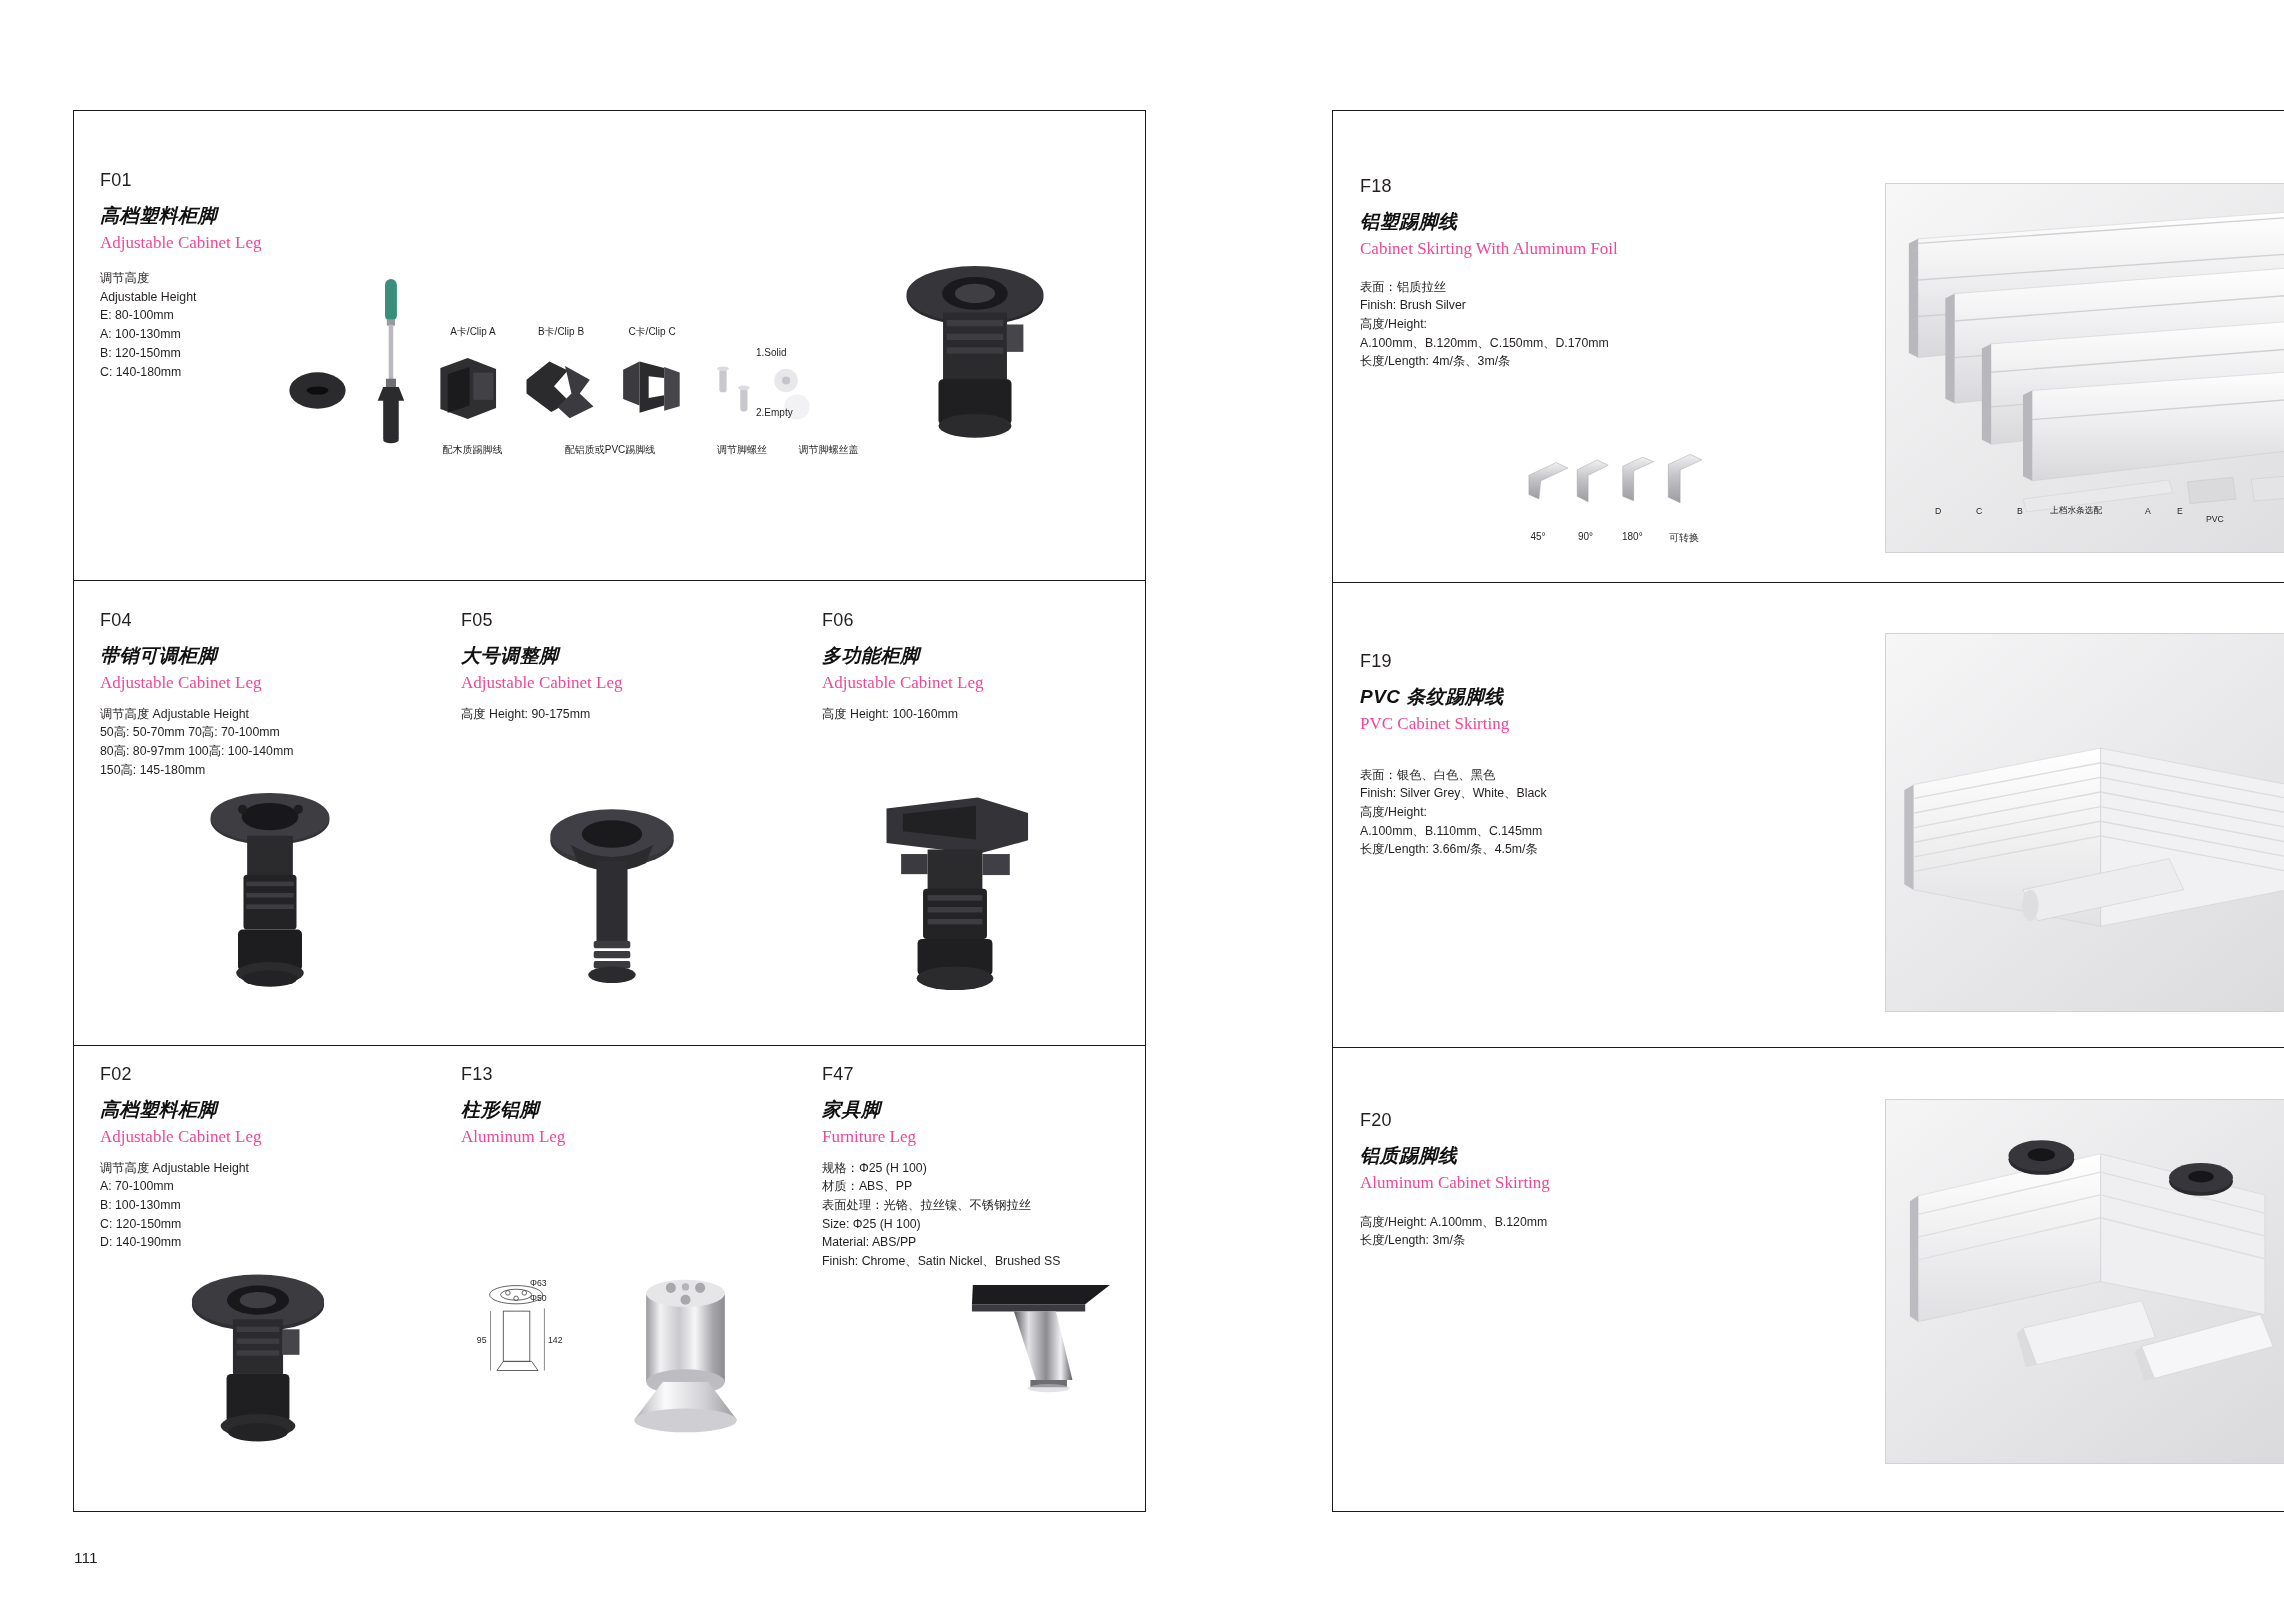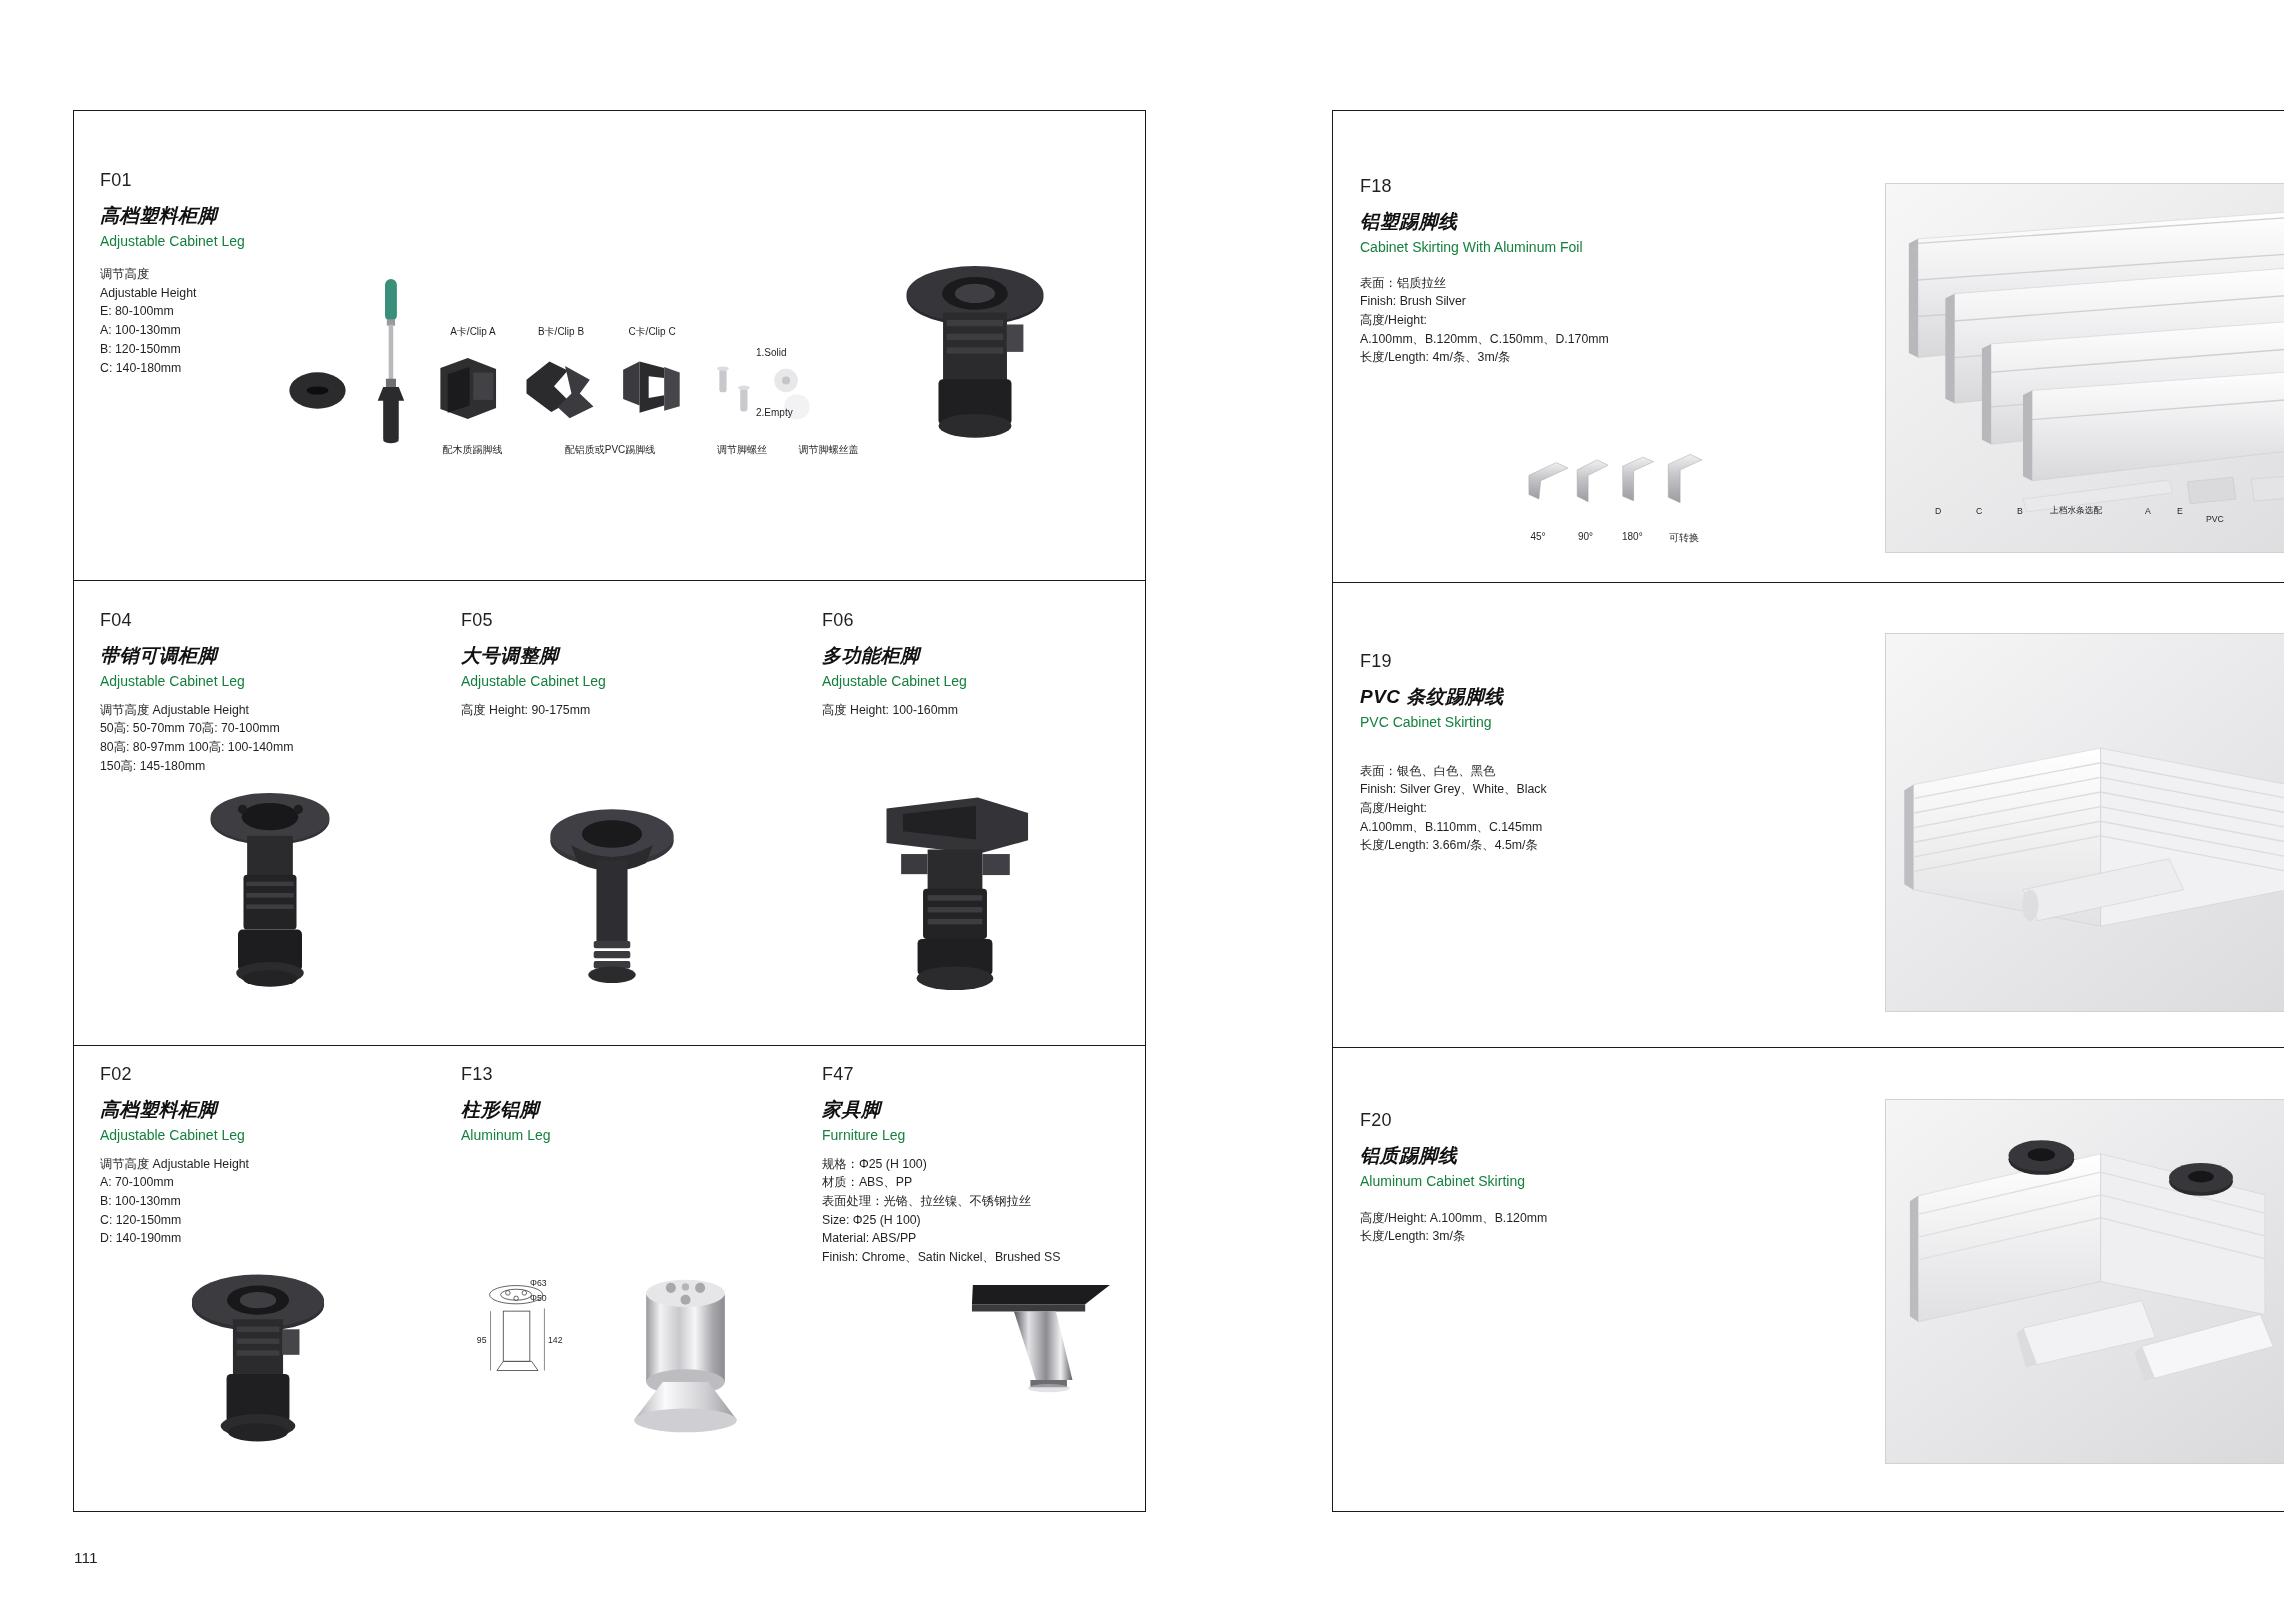--- a/index.html
+++ b/index.html
@@ -70,23 +70,24 @@
   }
   .title-cn {
     font-size: 19px;
     font-weight: 700;
     color: #111;
     margin-bottom: 3.7px;
     letter-spacing: 0.5px;
     font-style: italic;
   }
   .title-en {
-    font-size: 14px;
-    color: #15803d;
+    font-size: 17px;
+    color: #ec4899;
     margin-bottom: 12px;
+    font-family: Liberation Serif, serif;
   }
   .spec {
     font-size: 12.3px;
     line-height: 1.52;
     color: #231f20;
   }
   .spec div { white-space: nowrap; }
 
   .cell { position: absolute; }
 

